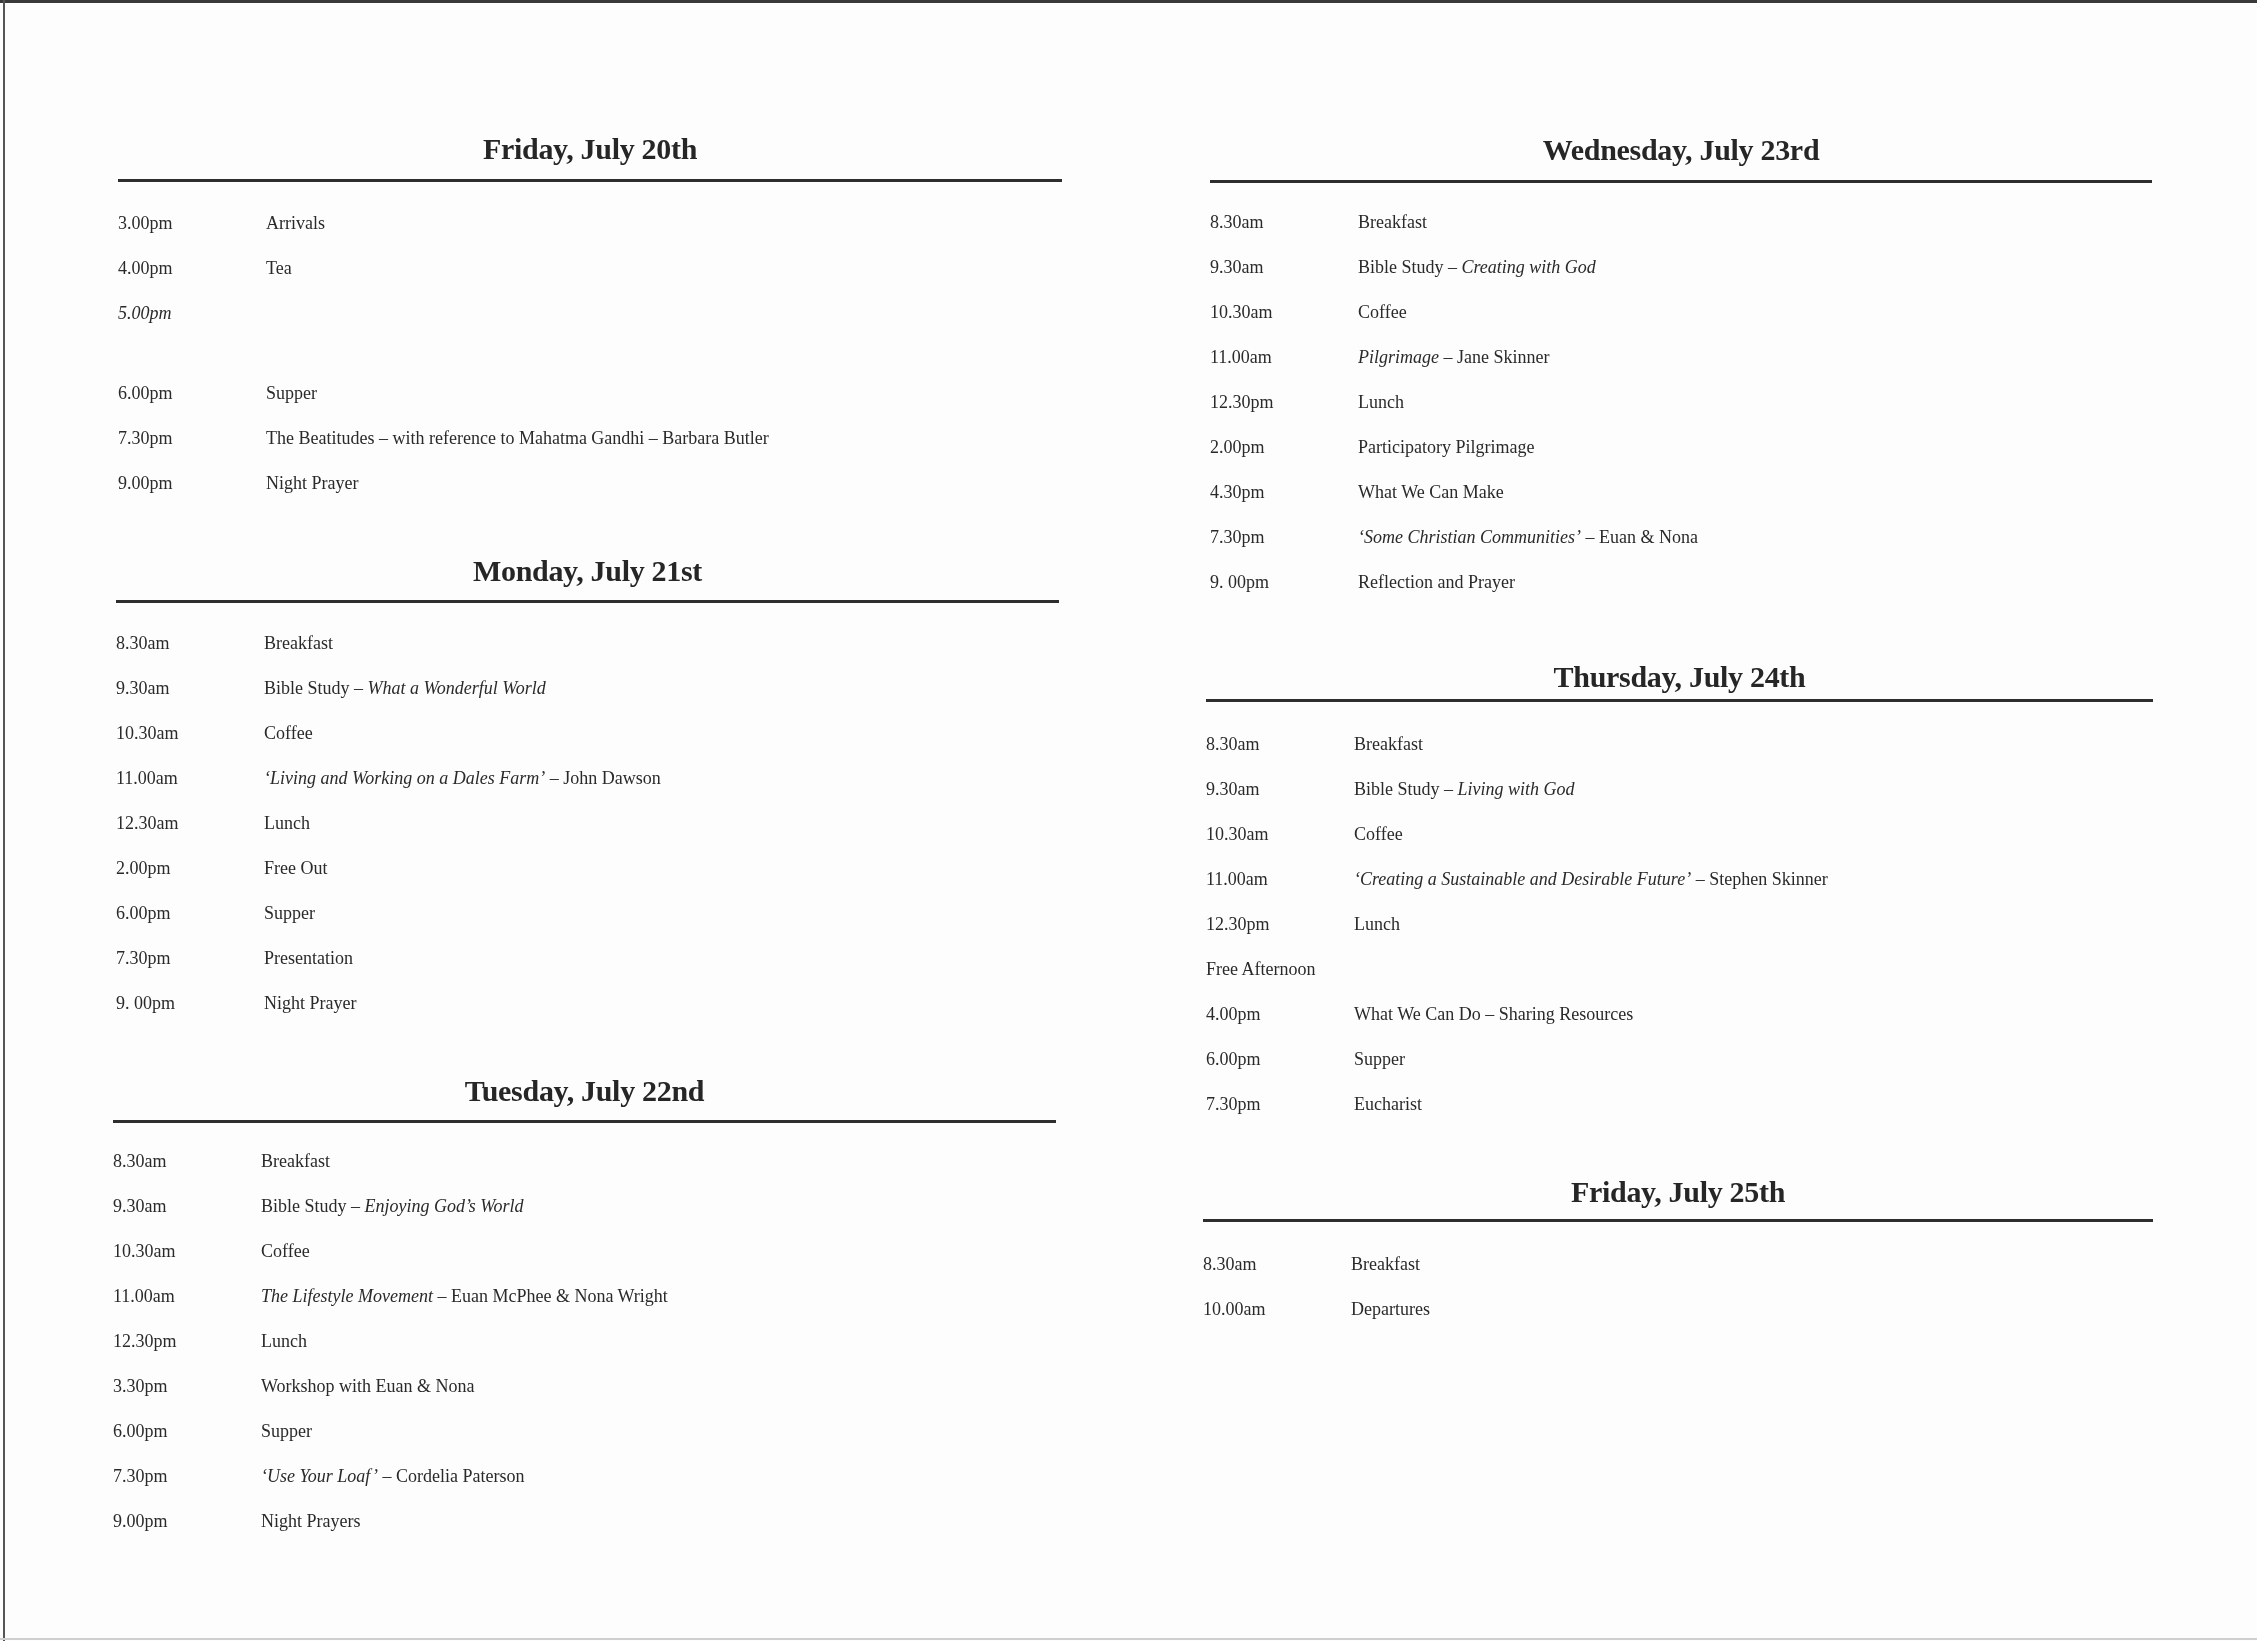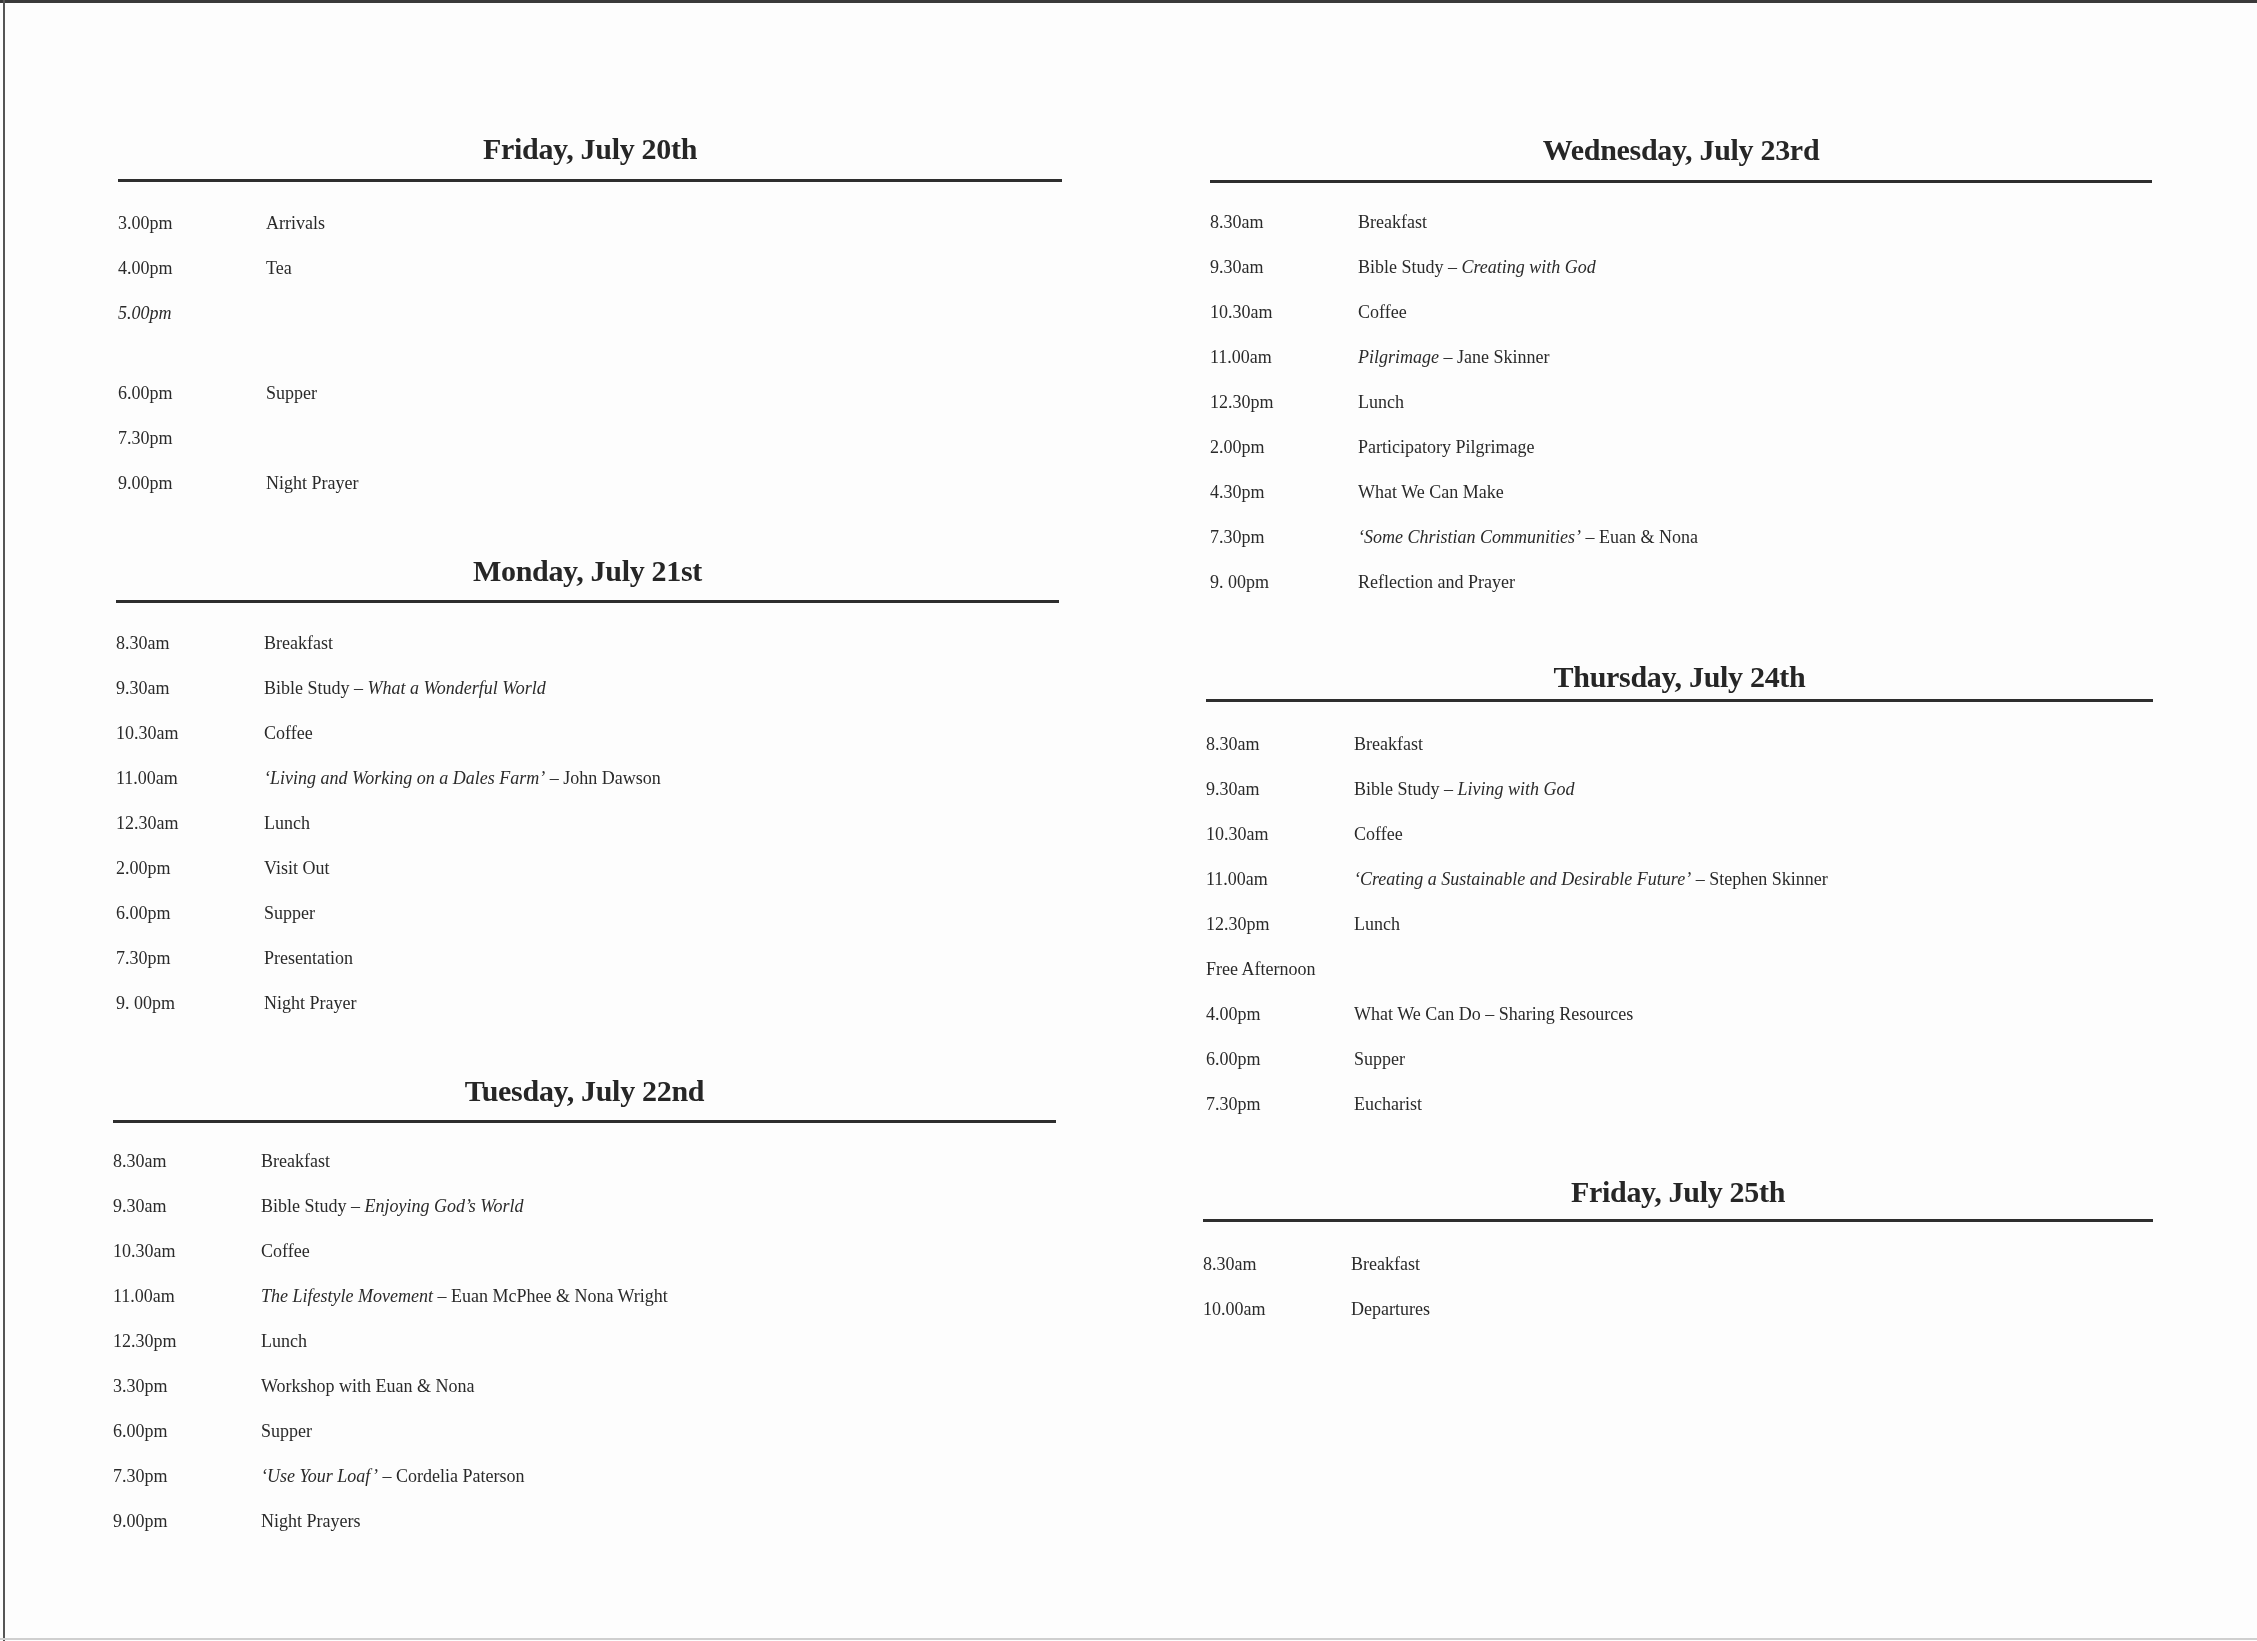--- a/index.html
+++ b/index.html
@@ -114,20 +114,23 @@
         <span class="time">5.00pm</span>
       </div>
       <div class="row">
         <span class="time">6.00pm</span>
         <span class="activity">
           <span class="line"><span>Supper</span></span>
         </span>
       </div>
       <div class="row">
         <span class="time">7.30pm</span>
+        <span class="activity">
+          <span class="line"><span>The Beatitudes – with reference to Mahatma Gandhi – Barbara Butler</span></span>
+        </span>
       </div>
       <div class="row">
         <span class="time">9.00pm</span>
         <span class="activity">
           <span class="line"><span>Night Prayer</span></span>
         </span>
       </div>
     </div>
   </section>
 <section class="section" id="sec-mon">
@@ -160,21 +163,21 @@
       </div>
       <div class="row">
         <span class="time">12.30am</span>
         <span class="activity">
           <span class="line"><span>Lunch</span></span>
         </span>
       </div>
       <div class="row">
         <span class="time">2.00pm</span>
         <span class="activity">
-          <span class="line"><span>Visit Out</span></span>
+          <span class="line"><span>Free Out</span></span>
         </span>
       </div>
       <div class="row">
         <span class="time">6.00pm</span>
         <span class="activity">
           <span class="line"><span>Supper</span></span>
         </span>
       </div>
       <div class="row">
         <span class="time">7.30pm</span>

